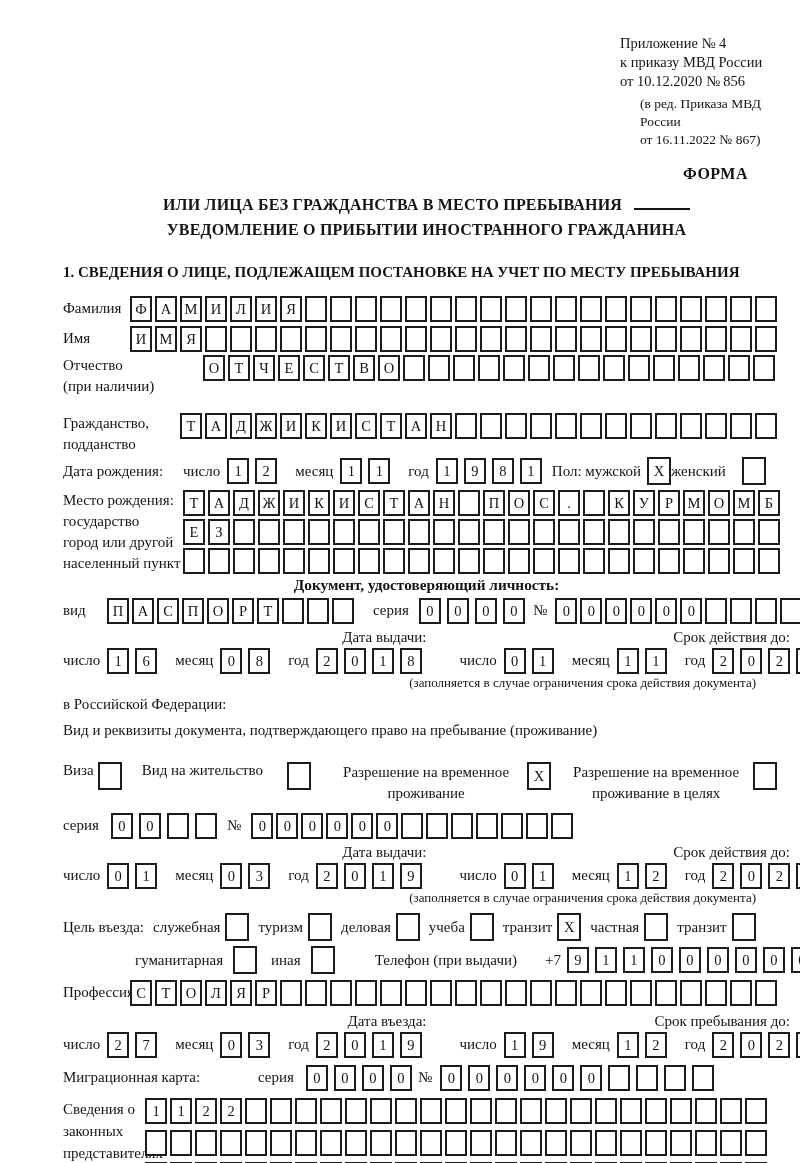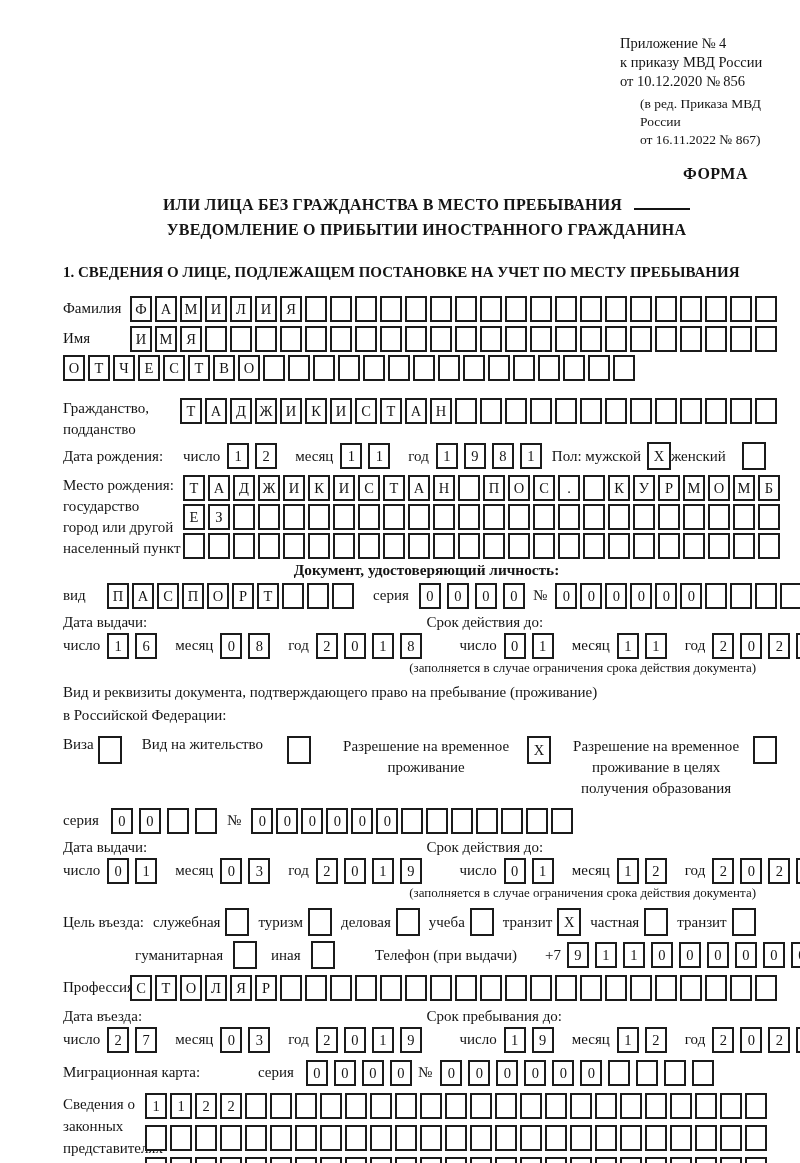--- a/index.html
+++ b/index.html
@@ -30,21 +30,21 @@
   .cb .cell{width:20px;height:24px;margin-right:0;}
   .lbl{flex:none;}
   .w67{width:67px;flex:none;}
   .w117{width:117px;flex:none;}
   .w140{width:140px;flex:none;}
   .w120{width:120px;flex:none;}
   .lblcol{flex:none;line-height:21px;white-space:nowrap;}
   .dl{flex:none;margin:0 7px 0 12px;}
   .dl.first{margin-left:0;}
   .half{width:50%;flex:none;display:flex;align-items:center;}
-  .halfc{width:50%;flex:none;text-align:left;}
+  .halfc{width:50%;flex:none;text-align:right;}
   .center-b{font-weight:bold;text-align:center;margin-top:8px;font-size:15.3px;}
   .expnote{font-size:13px;text-align:right;padding-right:34px;margin-top:1px;}
   .optcol{flex:none;text-align:center;line-height:21px;}
   .plbl{margin-left:9px;margin-right:5px;flex:none;}
   .stack > .cells{margin-top:3px;}
   .stack > .cells.first{margin-top:0;}
 </style>
 </head>
 <body>
 
@@ -125,20 +125,24 @@
         <span class="cell"></span>
         <span class="cell"></span>
         <span class="cell"></span>
         <span class="cell"></span>
         <span class="cell"></span>
         <span class="cell"></span>
       </span>
   </div>
 
   <div class="row top">
+    <div class="lblcol w140">
+      <div>Отчество</div>
+      <div>(при наличии)</div>
+    </div>
     <span class="cells">
         <span class="cell">О</span>
         <span class="cell">Т</span>
         <span class="cell">Ч</span>
         <span class="cell">Е</span>
         <span class="cell">С</span>
         <span class="cell">Т</span>
         <span class="cell">В</span>
         <span class="cell">О</span>
         <span class="cell"></span>
@@ -387,43 +391,42 @@
       <span class="cells dates">
           <span class="cell">2</span>
           <span class="cell">0</span>
           <span class="cell">2</span>
           <span class="cell">5</span>
         </span>
     </div>
   </div>
   <div class="expnote">(заполняется в случае ограничения срока действия документа)</div>
 
+  <div class="row" style="min-height:20px">в Российской Федерации:</div>
   <div class="row" style="margin-top:6px;min-height:20px">Вид и реквизиты документа, подтверждающего право на пребывание (проживание)</div>
-  <div class="row" style="min-height:20px">в Российской Федерации:</div>
-
-  <div class="row top" style="margin-top:11px">
+
+  <div class="row top" style="margin-top:22px">
     <span class="lbl">Виза</span>
     <span class="cells cb" style="margin-left:4px">
         <span class="cell"></span>
       </span>
     <span class="lbl" style="margin-left:20px">Вид на жительство</span>
     <span class="cells cb" style="margin-left:24px">
         <span class="cell"></span>
       </span>
     <div class="optcol" style="width:186px;margin-left:22px">
       <div>Разрешение на временное</div>
       <div>проживание</div>
     </div>
     <span class="cells cb" style="margin-left:8px">
         <span class="cell">X</span>
       </span>
     <div class="optcol" style="width:182px;margin-left:14px">
       <div>Разрешение на временное</div>
       <div>проживание в целях</div>
-      <div>получения образования</div>
     </div>
     <span class="cells cb" style="margin-left:6px">
         <span class="cell"></span>
       </span>
   </div>
 
   <div class="row" style="margin-top:8px">
     <span class="lbl">серия</span>
     <span class="cells dates" style="margin-left:12px">
         <span class="cell">0</span>

